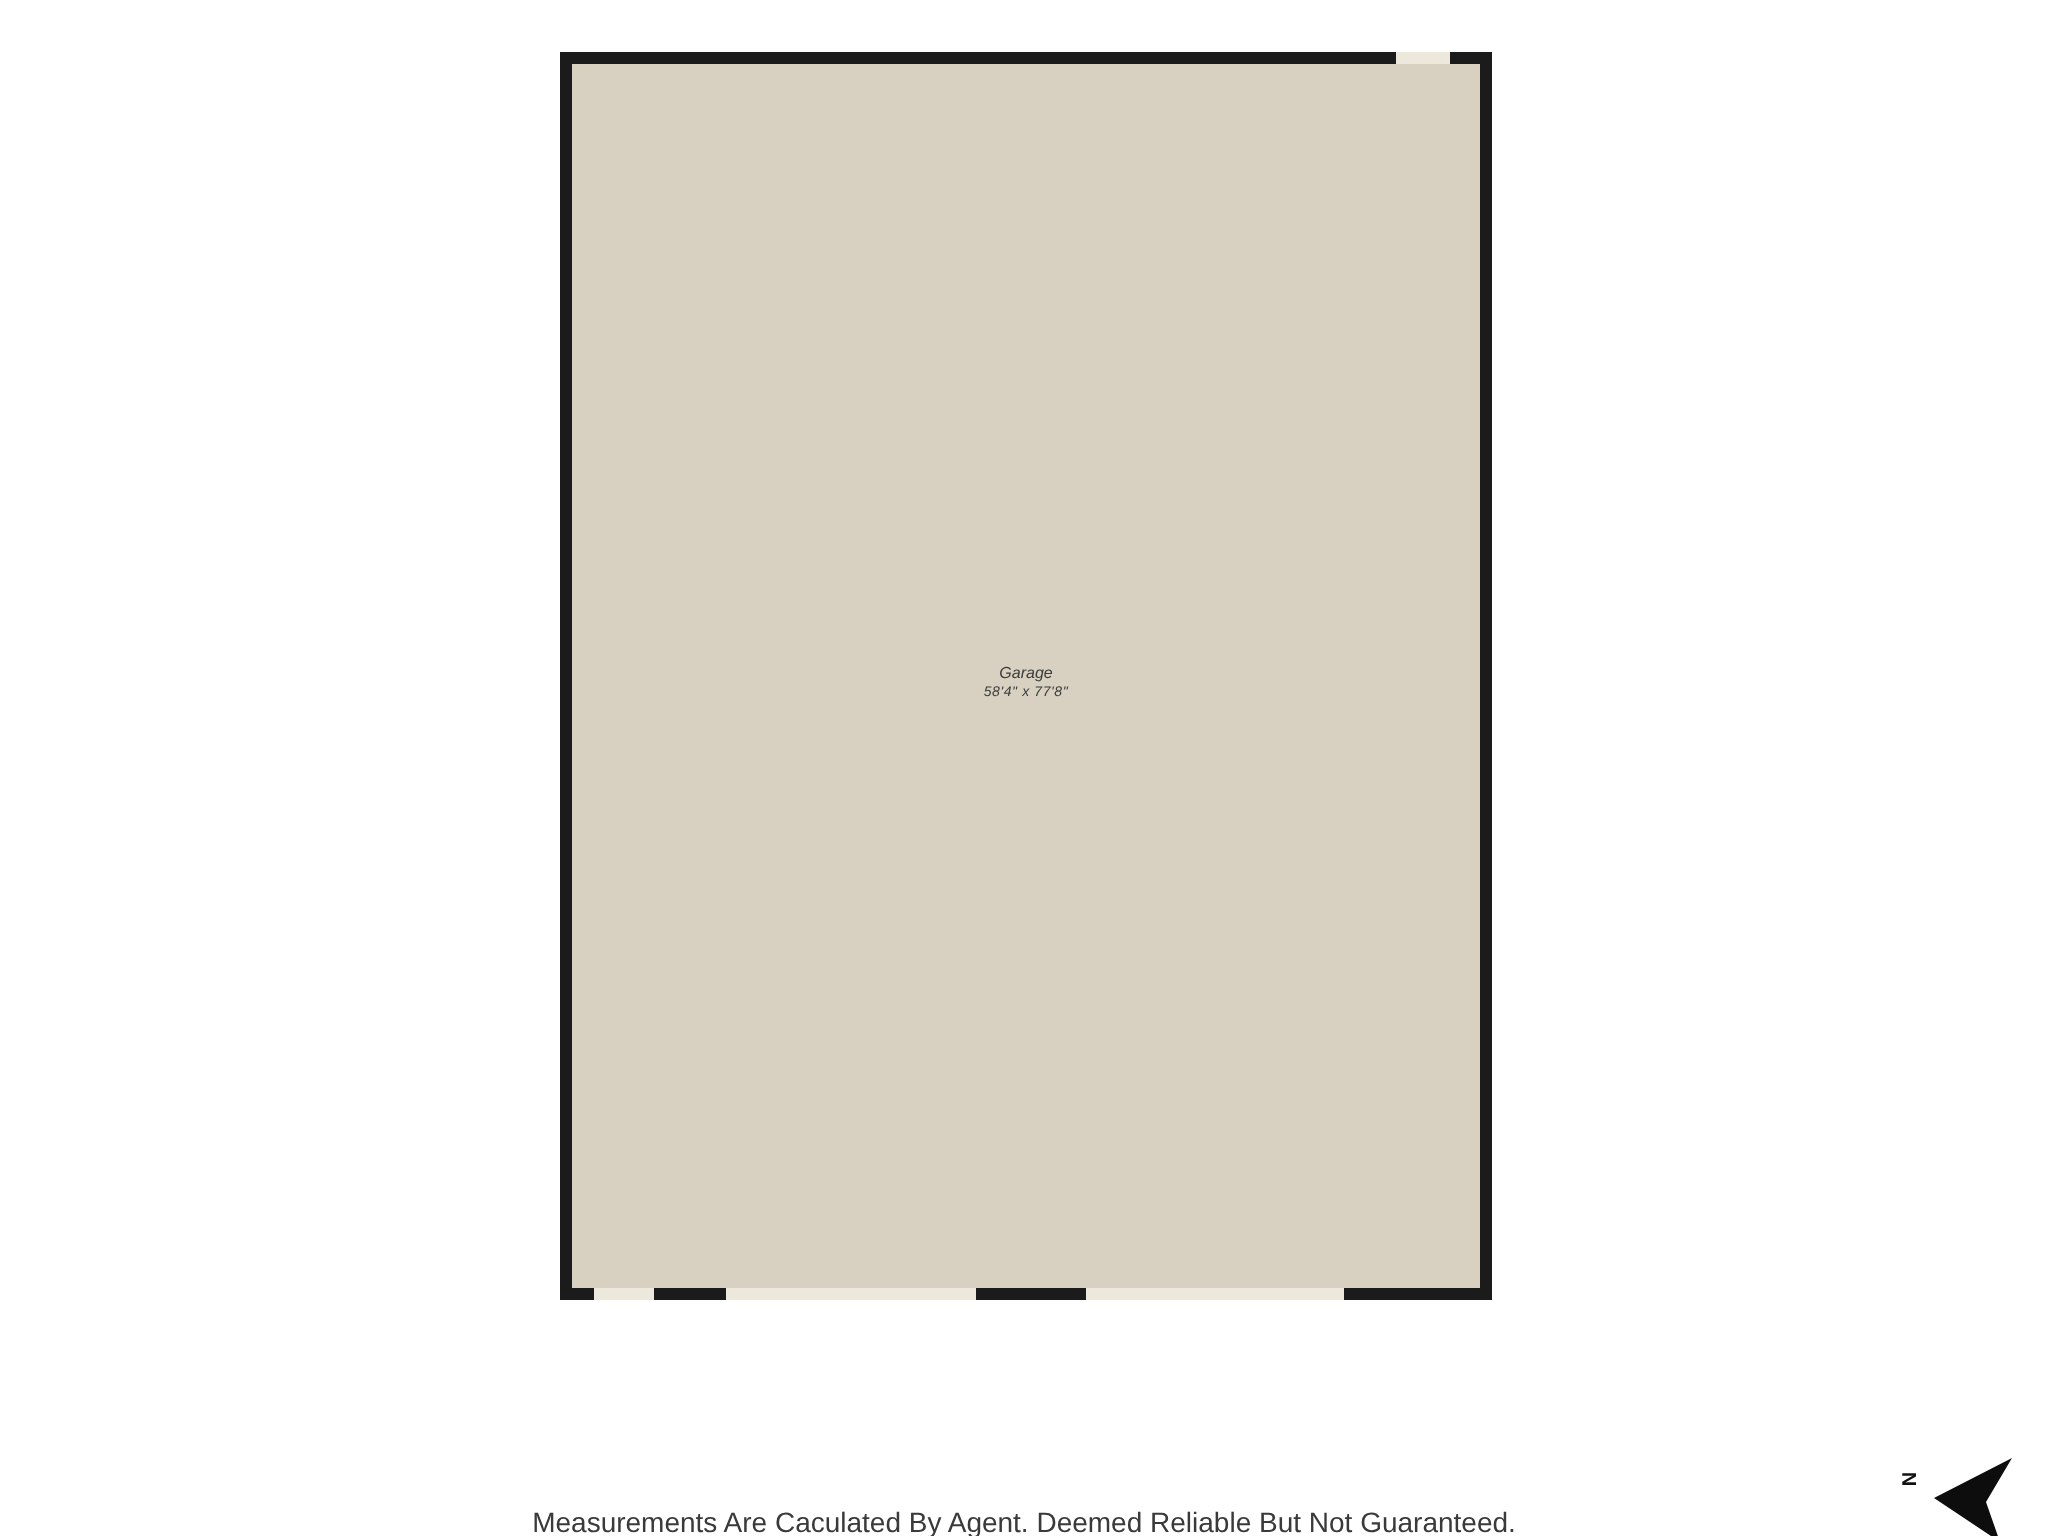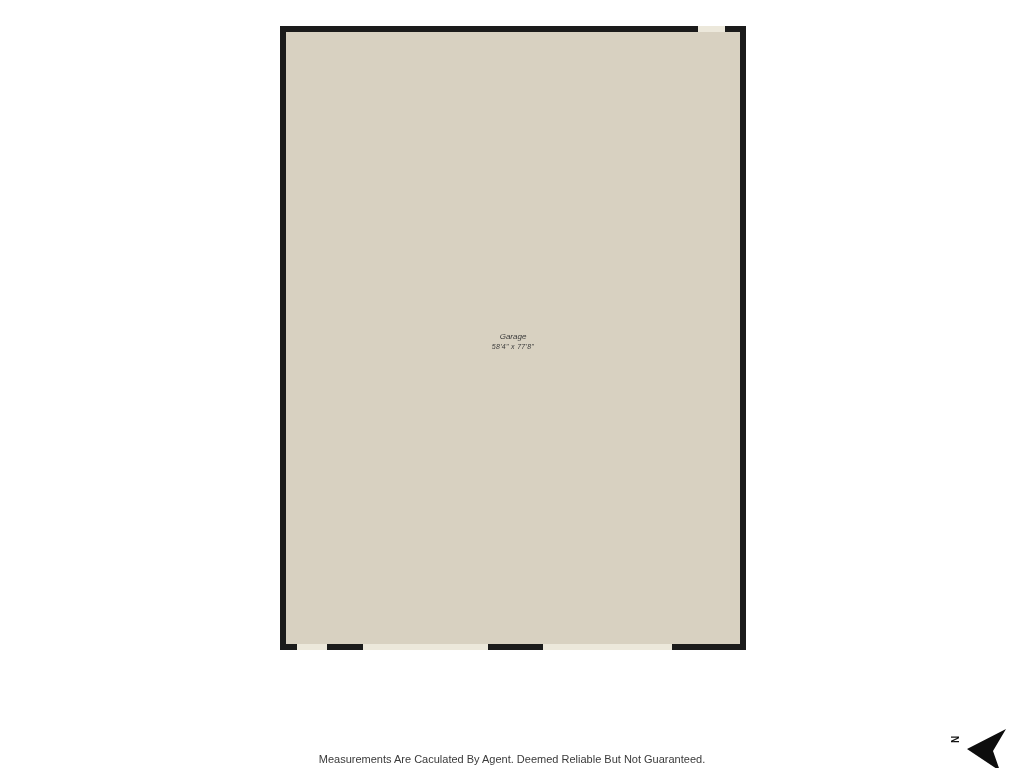--- a/index.html
+++ b/index.html
@@ -28,21 +28,21 @@
   .room-label{
     position:absolute;left:0;top:306px;width:466px;
     text-align:center;color:#3b3b3b;
   }
   .room-name{font-size:8px;line-height:10px;font-style:italic;}
   .room-dims{font-size:7px;line-height:9px;font-style:italic;letter-spacing:.3px;}
 
   
   .disclaimer{
     position:absolute;left:0;top:741px;width:1024px;
-    text-align:center;font-size:11px;color:#3a3a3a;
+    text-align:center;font-size:14px;color:#3a3a3a;
   }
 
   
   .compass{position:absolute;left:950px;top:714px;width:62px;height:48px;}
   .compass-n{
     position:absolute;left:2px;top:8px;
     font-size:10px;font-weight:600;color:#111;
     transform:rotate(-90deg);
   }
   .compass-arrow{position:absolute;left:16px;top:2px;}

